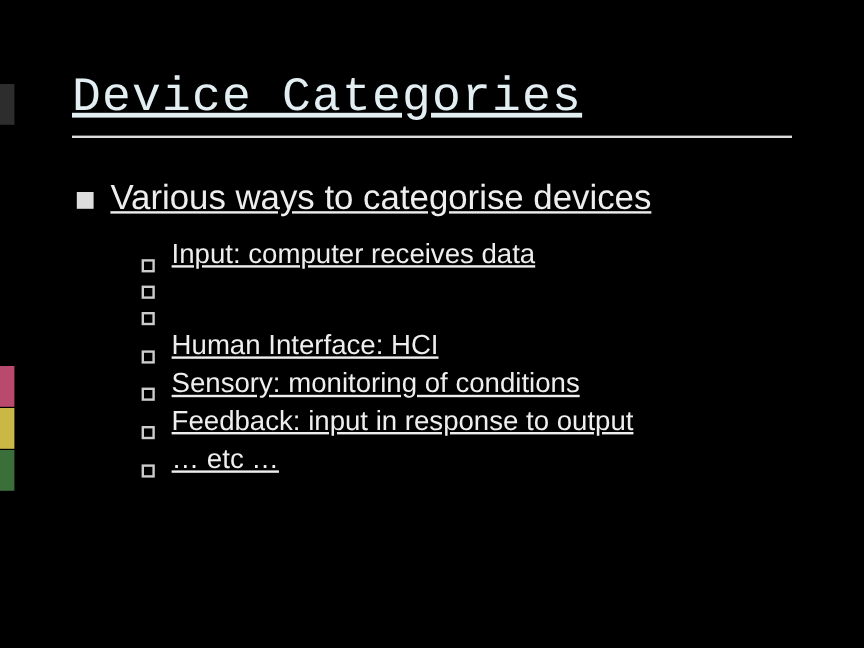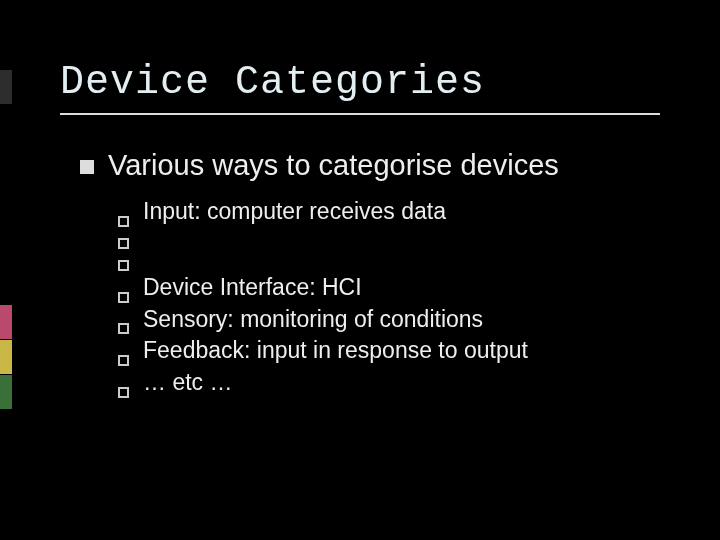--- a/index.html
+++ b/index.html
@@ -1,15 +1,15 @@
 <!DOCTYPE html>
 <html><head>
 <meta charset="utf-8">
 <style>
-  * { margin: 0; padding: 0; box-sizing: border-box; }
+  * { margin: 0; padding: 0; box-sizing: border-box; text-decoration: underline; }
   html, body { width: 720px; height: 540px; overflow: hidden; }
   body {
     background: #000;
     font-family: "Segoe UI", "Helvetica Neue", Arial, sans-serif;
     position: relative;
   }
   .slide {
     width: 720px;
     height: 540px;
     position: relative;
@@ -31,21 +31,21 @@
   }
   .rule {
     border: none;
     border-top: 2px solid #ddd;
     margin: 6px 0 34px 0;
   }
   .level1 {
     display: flex;
     align-items: flex-start;
     gap: 14px;
-    margin-left: 20px;
+    margin-left: 4px;
     margin-bottom: 14px;
   }
   .level1 .bullet {
     width: 14px;
     height: 14px;
     background: #ddd;
     margin-top: 11px;
     flex: 0 0 14px;
   }
   .level1 .text {
@@ -96,21 +96,21 @@
       <span class="text">Input: computer receives data</span>
     </div>
     <div class="level2">
       <span class="bullet"></span>
     </div>
     <div class="level2">
       <span class="bullet"></span>
     </div>
     <div class="level2">
       <span class="bullet"></span>
-      <span class="text">Device Interface: HCI</span>
+      <span class="text">Human Interface: HCI</span>
     </div>
     <div class="level2">
       <span class="bullet"></span>
       <span class="text">Sensory: monitoring of conditions</span>
     </div>
     <div class="level2">
       <span class="bullet"></span>
       <span class="text">Feedback: input in response to output</span>
     </div>
     <div class="level2">

